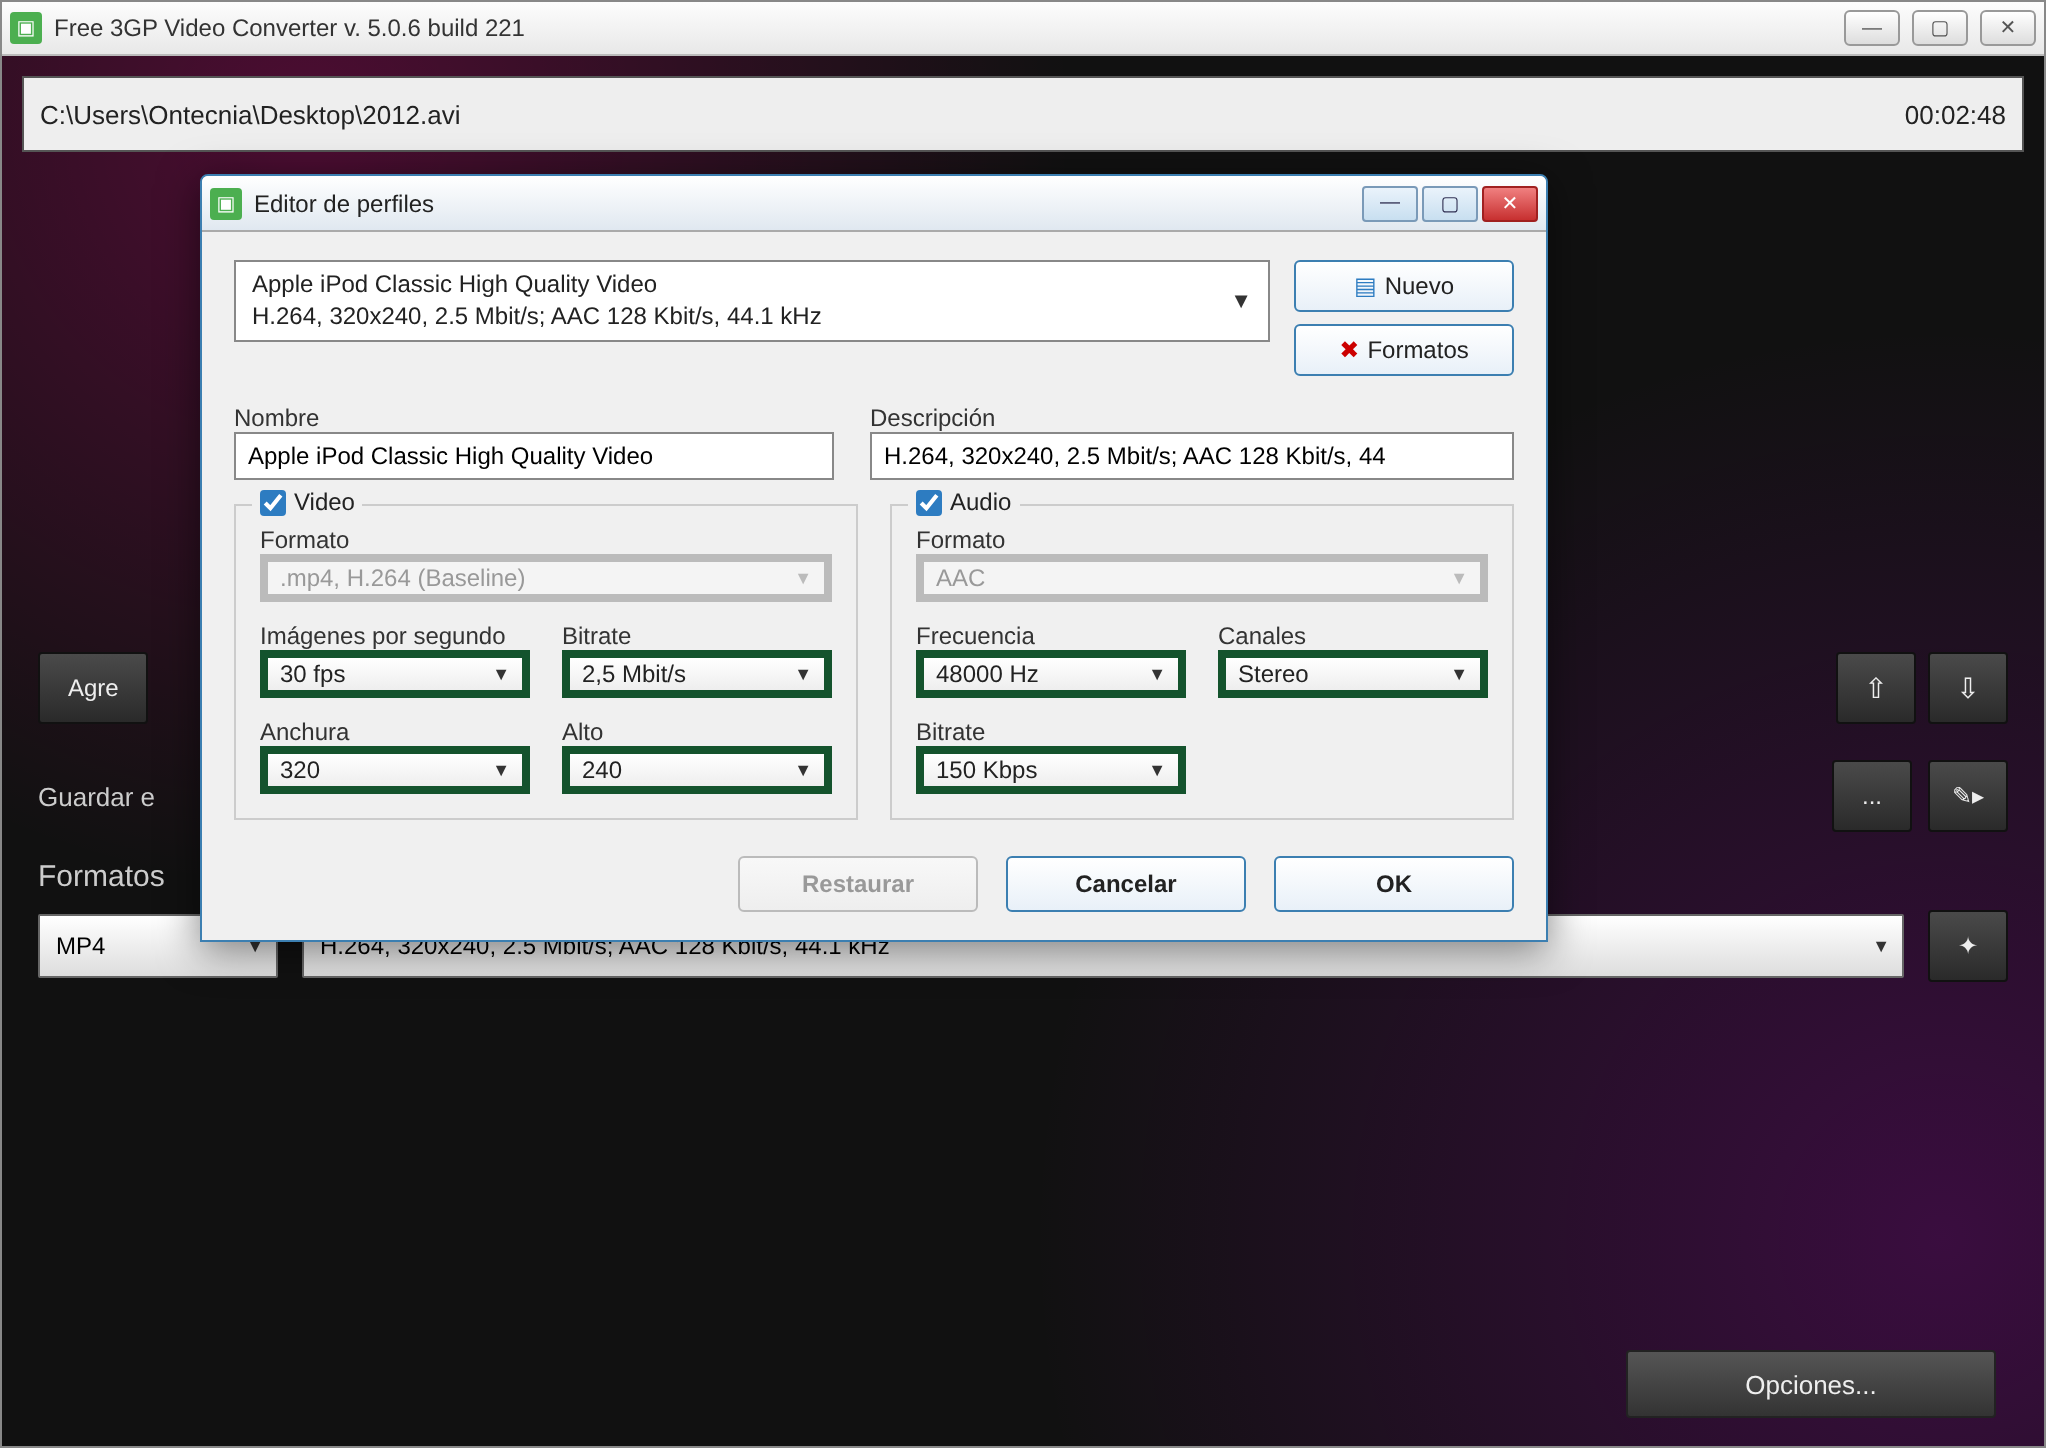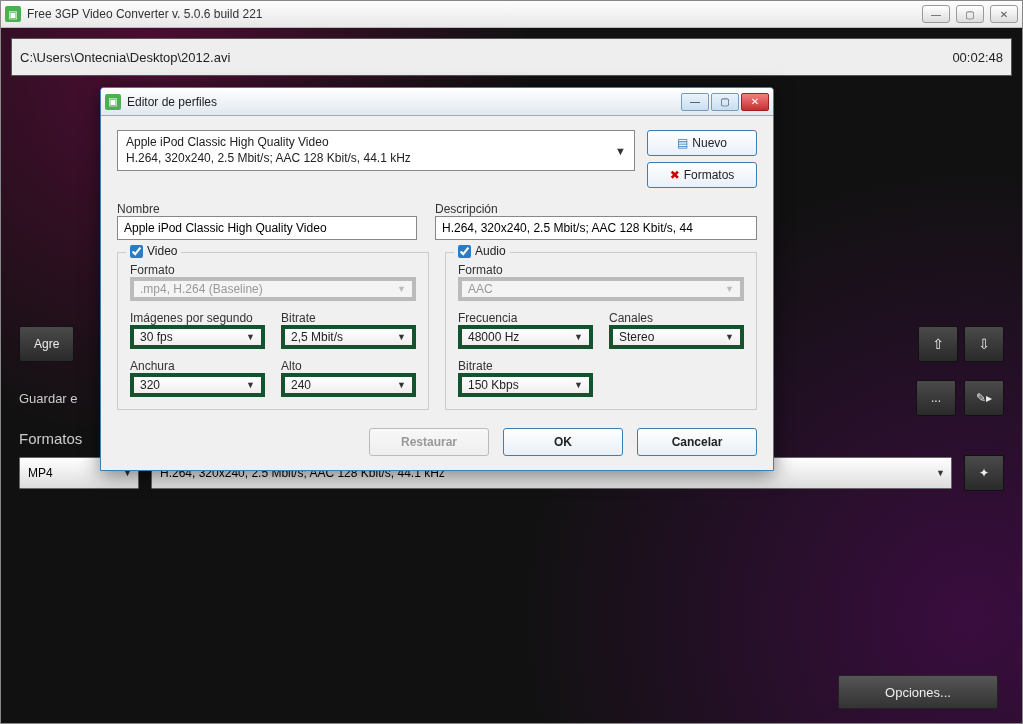--- a/index.html
+++ b/index.html
@@ -29,21 +29,21 @@
 
 .row2 { display: flex; align-items: center; gap: 8px; color: #ddd; font-size: 13px; margin-bottom: 10px; padding: 0 8px;}
 .row2 .label { width: 70px; color:#ccc; }
 
 .row3 { display: flex; align-items: center; gap: 12px; padding: 4px 8px; }
 .light-select { height: 32px; background: linear-gradient(#fff,#ddd); border: 1px solid #666; font-size: 12px; padding: 0 26px 0 8px; position:relative; display:flex;align-items:center; border-radius:1px; }
 .light-select::after { content:"▼"; position:absolute; right:6px; font-size:9px; color:#333; }
 .light-select.wide { flex:1; }
 
 .bottom-btns { position: absolute; bottom: 14px; right: 24px; display: flex; gap: 12px; }
-.big-btn { height: 34px; width: 160px; background: linear-gradient(#555,#333); color:#eee; border:1px solid #222; font-size:13px; cursor:pointer; display:flex;align-items:center;justify-content:center;border-radius:2px; }
+.big-btn { height: 34px; width: 185px; background: linear-gradient(#555,#333); color:#eee; border:1px solid #222; font-size:13px; cursor:pointer; display:flex;align-items:center;justify-content:center;border-radius:2px; }
 
 .arrow { font-size:14px; }
 
 
 .dialog { position: absolute; left: 100px; top: 87px; width: 674px;  background: #f0f0f0; border: 1px solid #3c7fb1; box-shadow: 0 4px 20px rgba(0,0,0,0.5); border-radius: 4px 4px 0 0; overflow:hidden; }
 .dialog-title { height: 28px; background: linear-gradient(#fff,#e0e8f0); display:flex; align-items:center; padding: 0 4px; border-bottom: 1px solid #aaa; }
 .dialog-title .dlg-icon { width:16px;height:16px;background:#4caf50;border-radius:2px;margin-right:6px;display:flex;align-items:center;justify-content:center;color:#fff;font-size:10px; }
 .dialog-title .dlg-text { flex:1; font-size:12px; color:#222; }
 .dlg-winbtns { display:flex; gap:2px; }
 .dlg-winbtns .wb { width:28px;height:18px;border:1px solid #7a9ab8;border-radius:2px;background:linear-gradient(#eaf3fb,#c8dff0);display:flex;align-items:center;justify-content:center;font-size:10px;color:#335;cursor:pointer; }
@@ -248,17 +248,17 @@
                 <span>150 Kbps</span>
               </div>
           </div>
           <div></div>
         </div>
       </div>
     </div>
 
     <div class="dlg-bottom">
       <div class="xp-btn disabled">Restaurar</div>
+      <div class="xp-btn">Cancelar</div>
       <div class="xp-btn">OK</div>
-      <div class="xp-btn">Cancelar</div>
     </div>
   </div>
 </div>
 
 </body></html>

